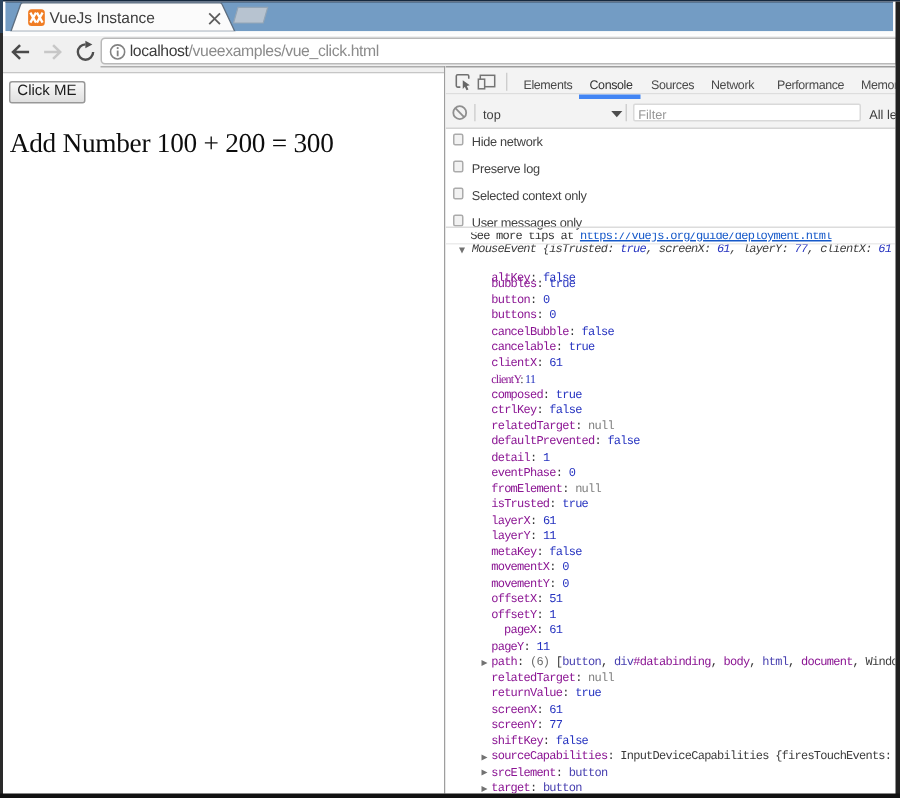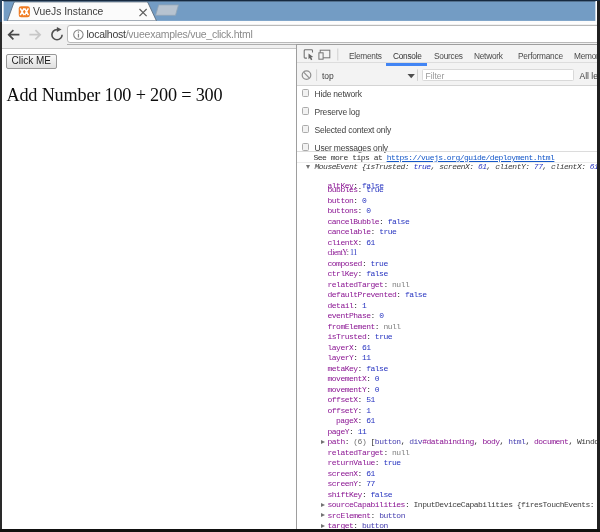--- a/index.html
+++ b/index.html
@@ -145,21 +145,21 @@
   <div id="settings-border" class="abs"></div>
 
   <div id="console" class="abs" style="left:0;top:109.1px;width:300px;height:376px;overflow:hidden;">
 
     <div class="abs" style="left:16.5px;top:2.1px;width:280px;height:7.8px;overflow:hidden;">
       <div class="con" style="position:relative;top:-2.0px;">See more tips at <span style="color:#1558c9;text-decoration:underline;">https://vuejs.org/guide/deployment.html</span></div>
     </div>
     <div class="abs" style="left:9.3px;top:12.6px;">
       <div class="arrow-d"></div>
     </div>
-    <div class="abs con" style="left:17.5px;top:9.8px;font-style:italic;"><span class="pdark">MouseEvent {isTrusted: </span><span class="pval">true</span><span class="pdark">, screenX: </span><span class="pval">61</span><span class="pdark">, clientY: </span><span class="pval">77</span><span class="pdark">, clientX: </span><span class="pval">61</span></div>
+    <div class="abs con" style="left:17.5px;top:9.8px;font-style:italic;"><span class="pdark">MouseEvent {isTrusted: </span><span class="pval">true</span><span class="pdark">, screenX: </span><span class="pval">61</span><span class="pdark">, layerY: </span><span class="pval">77</span><span class="pdark">, clientX: </span><span class="pval">61</span></div>
     <div id="msg-border" class="abs" style="top:9.7px;left:0;width:300px;height:0.7px;background:#ececec;"></div>
     <div class="abs con" style="left:30.5px;top:28px;"><span class="pname">altKey</span>: <span class="pval">false</span></div>
     <div class="abs con" style="left:30.5px;top:32.55px;"><span class="pname">bubbles</span>: <span class="pval">true</span></div>
     <div class="abs con" style="left:30.5px;top:43.05px;"><span class="pname">button</span>: <span class="pval">0</span></div>
     <div class="abs con" style="left:30.5px;top:53.55px;"><span class="pname">buttons</span>: <span class="pval">0</span></div>
     <div class="abs con" style="left:30.5px;top:64.05px;"><span class="pname">cancelBubble</span>: <span class="pval">false</span></div>
     <div class="abs con" style="left:30.5px;top:74.55px;"><span class="pname">cancelable</span>: <span class="pval">true</span></div>
     <div class="abs con" style="left:30.5px;top:85.05px;"><span class="pname">clientX</span>: <span class="pval">61</span></div>
     <div class="abs con" style="left:30.5px;top:95.55px;font-family:Liberation Serif, serif;"><span class="pname">clientY</span>: <span class="pval">11</span></div>
     <div class="abs con" style="left:30.5px;top:106.05px;"><span class="pname">composed</span>: <span class="pval">true</span></div>

